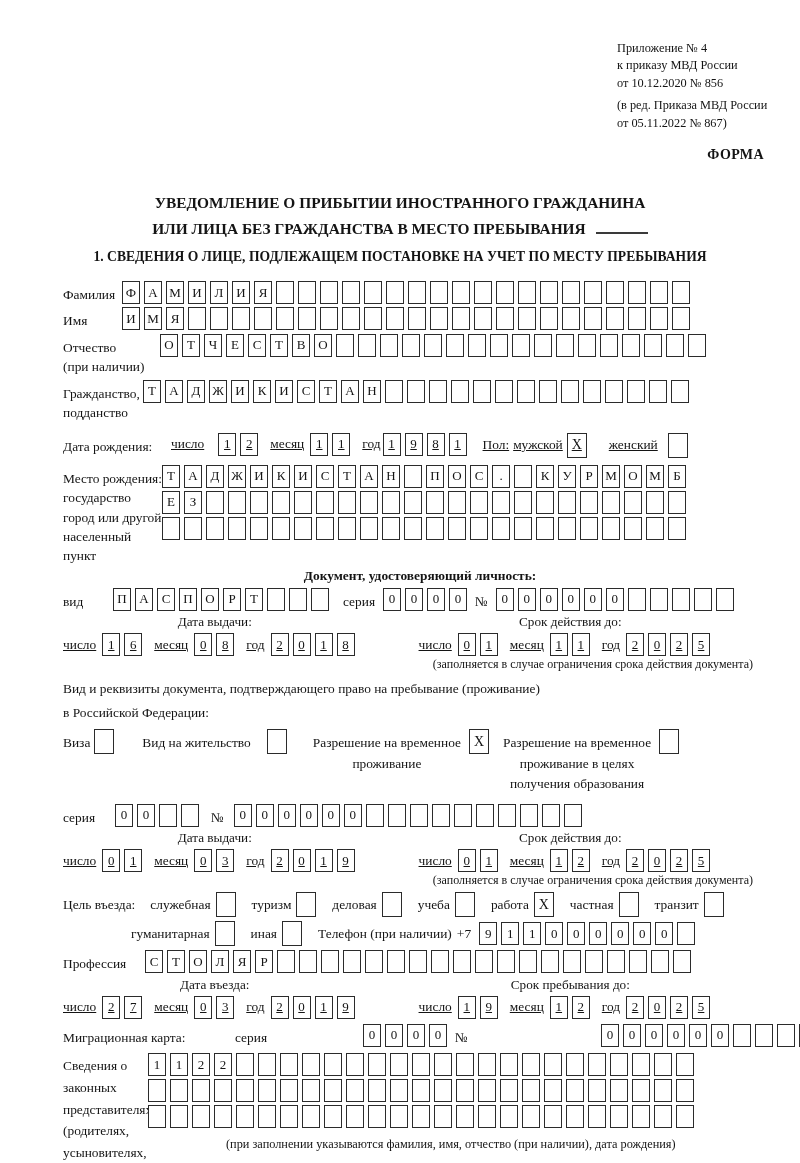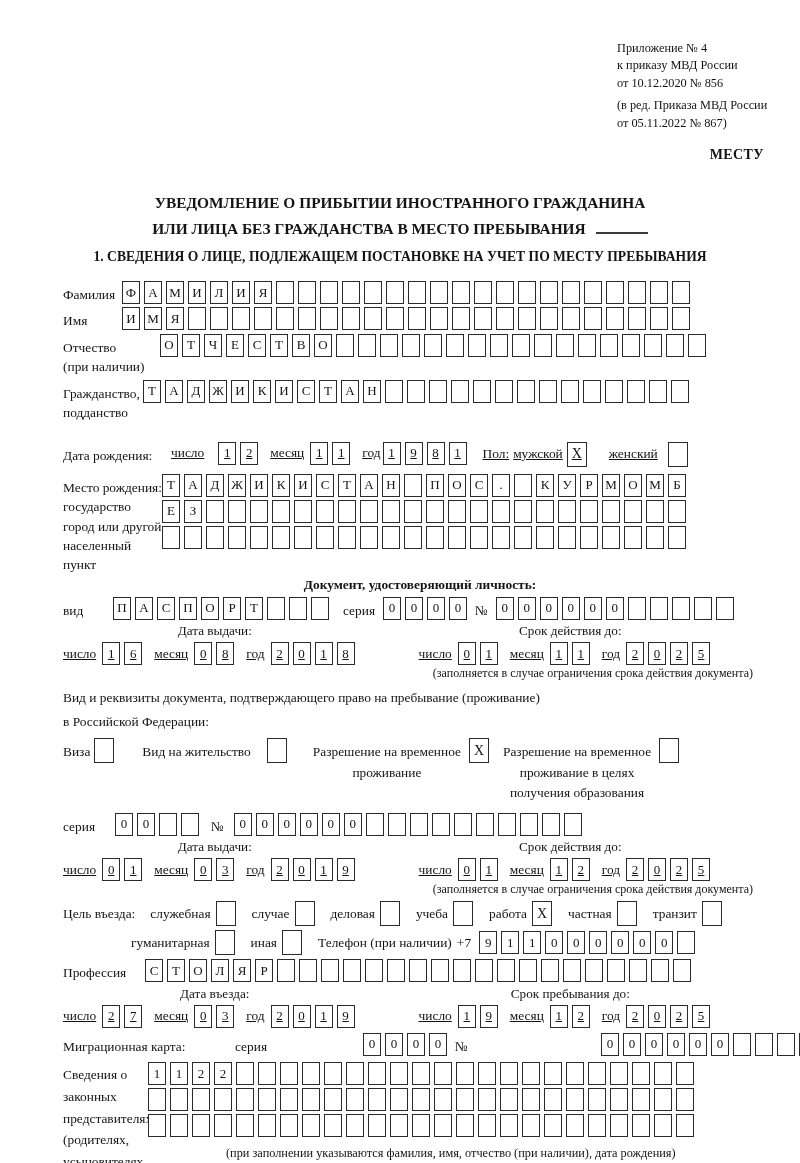--- a/index.html
+++ b/index.html
@@ -74,21 +74,21 @@
 <div class="page">
 
   <div class="appendix">
     <div>Приложение № 4</div>
     <div>к приказу МВД России</div>
     <div>от 10.12.2020 № 856</div>
     <div class="gap">(в ред. Приказа МВД России</div>
     <div>от 05.11.2022 № 867)</div>
   </div>
 
-  <div class="forma">МЕСТУ</div>
+  <div class="forma">ФОРМА</div>
 
   <div class="title">
     <div>УВЕДОМЛЕНИЕ О ПРИБЫТИИ ИНОСТРАННОГО ГРАЖДАНИНА</div>
     <div><span>ИЛИ ЛИЦА БЕЗ ГРАЖДАНСТВА В МЕСТО ПРЕБЫВАНИЯ</span><span class="blank-line"></span></div>
   </div>
 
   <div class="section1">1. СВЕДЕНИЯ О ЛИЦЕ, ПОДЛЕЖАЩЕМ ПОСТАНОВКЕ НА УЧЕТ ПО МЕСТУ ПРЕБЫВАНИЯ</div>
 
   <div class="formbody">
 
@@ -183,21 +183,21 @@
           <span class="cell"></span>
           <span class="cell"></span>
           <span class="cell"></span>
           <span class="cell"></span>
           <span class="cell"></span>
           <span class="cell"></span>
           <span class="cell"></span>
         </span>
     </div>
 
-    <div class="frow" style="margin-bottom:19px;">
+    <div class="frow" style="margin-bottom:10px;">
       <span class="lbl w-cit">
         <span>Гражданство,</span><br>
         <span>подданство</span>
       </span>
       <span class="cells">
           <span class="cell">Т</span>
           <span class="cell">А</span>
           <span class="cell">Д</span>
           <span class="cell">Ж</span>
           <span class="cell">И</span>
@@ -539,21 +539,21 @@
       </div>
     </div>
     <div class="note">(заполняется в случае ограничения срока действия документа)</div>
 
     <div class="goalrow">
       <span class="glbl">Цель въезда:</span>
       <span class="glbl">служебная</span>
       <span class="cells chk">
           <span class="cell"></span>
         </span>
-      <span class="glbl">случае</span>
+      <span class="glbl">туризм</span>
       <span class="cells chk">
           <span class="cell"></span>
         </span>
       <span class="glbl">деловая</span>
       <span class="cells chk">
           <span class="cell"></span>
         </span>
       <span class="glbl">учеба</span>
       <span class="cells chk">
           <span class="cell"></span>

